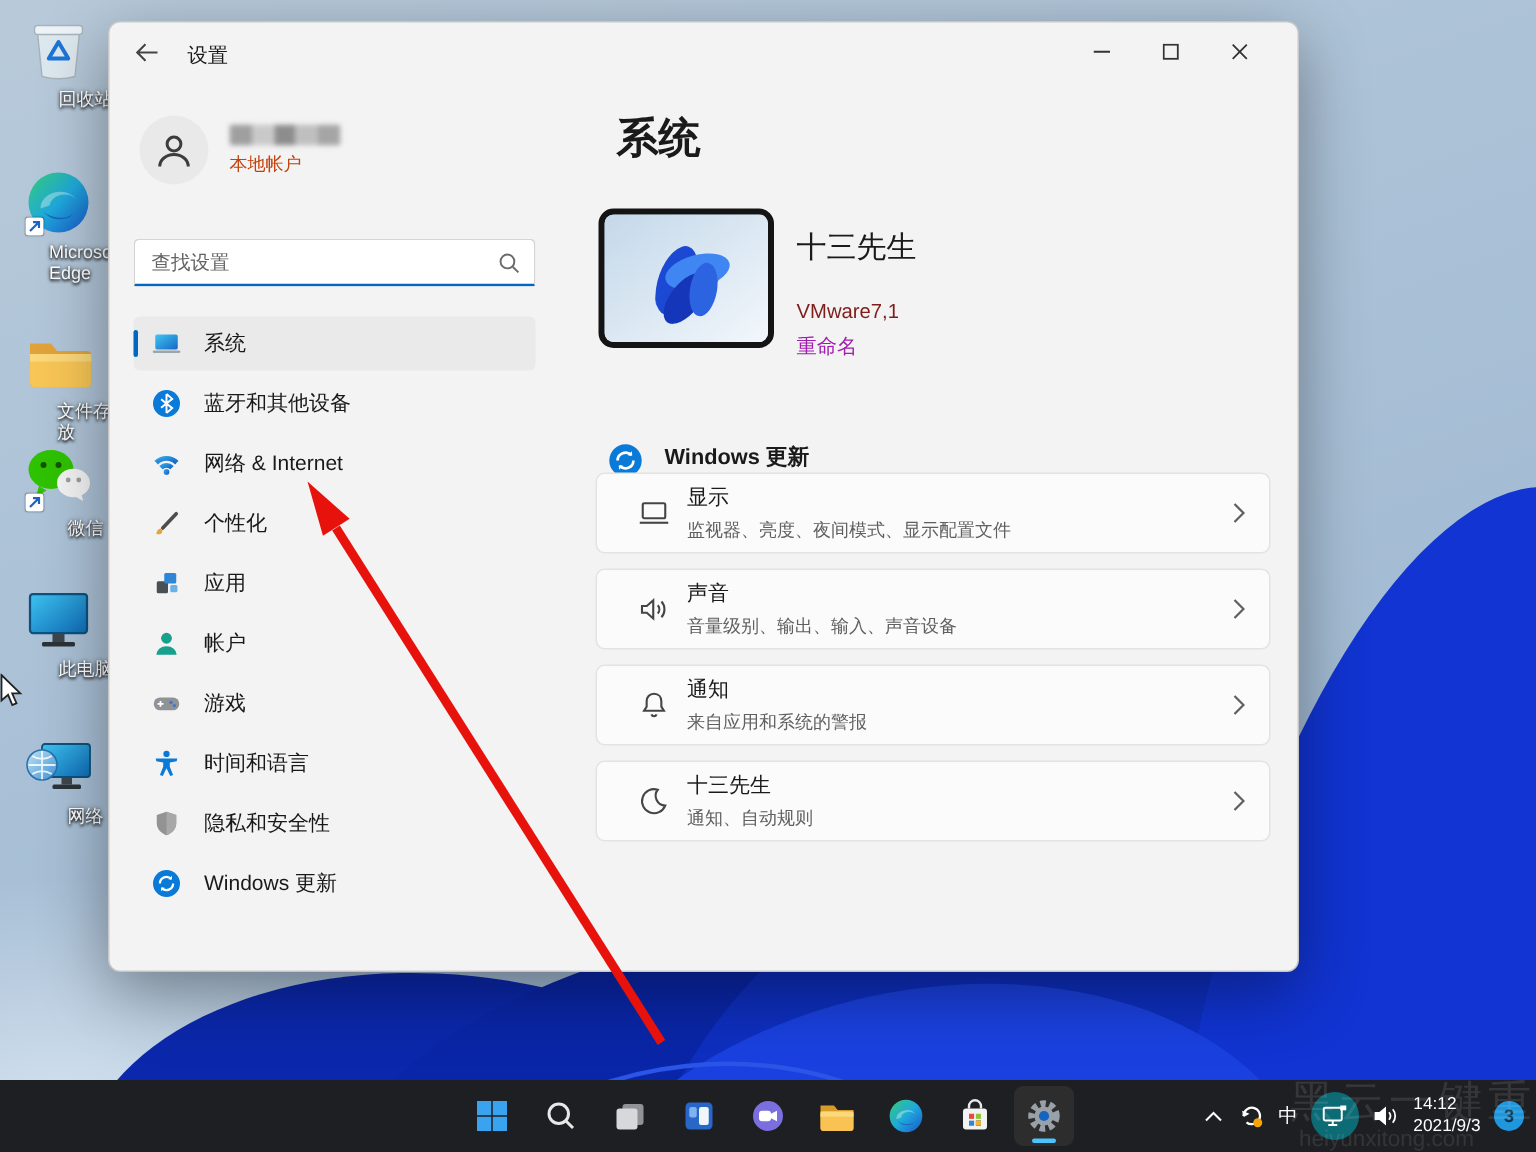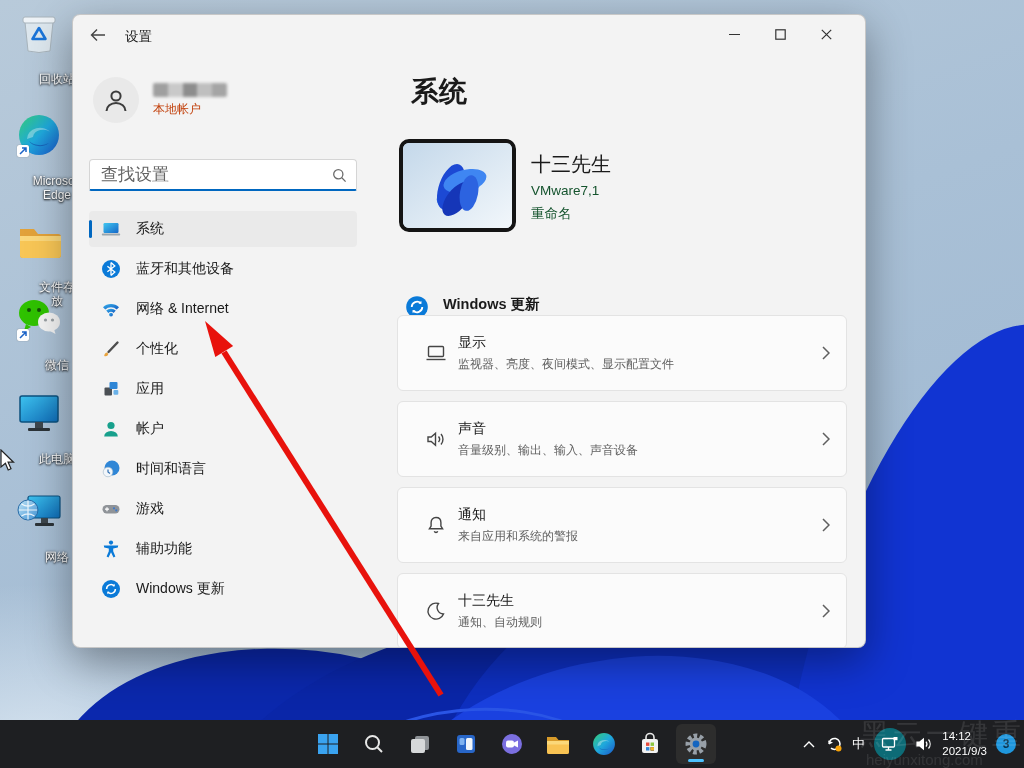--- a/index.html
+++ b/index.html
@@ -8,21 +8,21 @@
     radial-gradient(420px 260px at 4% 97%, rgba(225,236,246,.8), rgba(225,236,246,0) 62%),
     linear-gradient(160deg,#b8cada 0%,#a9c0d6 45%,#9cb6d0 100%); }
   svg { display:block; }
 
   
   .bloom { position:absolute; left:0; top:0; z-index:1; pointer-events:none; }
 
   
   .dicon { position:absolute; left:2px; width:74px; display:flex; flex-direction:column; align-items:center; z-index:2; cursor:default; }
   .dicon .ic { position:relative; width:46px; height:46px; display:flex; align-items:center; justify-content:center; }
-  .dicon .lbl { margin-top:17px; font-size:12px; line-height:1.15; color:#fff; text-align:center;
+  .dicon .lbl { margin-top:4px; font-size:12px; line-height:1.15; color:#fff; 
     text-shadow:0 1px 2px rgba(0,0,0,.9), 0 0 3px rgba(0,0,0,.65);padding-left:36px; }
   .sc-arrow { position:absolute; left:1px; bottom:1px; width:12px; height:12px; background:#fff; border-radius:2px;
     display:flex; align-items:center; justify-content:center; box-shadow:0 0 1px rgba(0,0,0,.5); }
 
   
   .win { position:absolute; left:72px; top:14px; width:794px; height:634px; background:#f3f3f3;
     border:1px solid rgba(0,0,0,.18); border-radius:8px; box-shadow:0 14px 44px rgba(0,0,0,.38);
     overflow:hidden; z-index:5; }
   .titlebar { position:absolute; top:0; left:0; right:16px; height:40px;text-decoration:underline; }
   .back-btn { position:absolute; left:10px; top:5px; width:30px; height:30px; border-radius:4px;
@@ -34,45 +34,45 @@
   
   .sidebar { position:absolute; left:16px; top:48px; width:268px; bottom:0; }
   .account { display:flex; align-items:center; gap:14px; height:46px; margin-top:14px; padding-left:4px; }
   .avatar { width:46px; height:46px; border-radius:50%; background:#e9e9e9; display:flex; align-items:center; justify-content:center; flex:0 0 auto; }
   .acct-name-blur { display:flex; gap:0; height:14px; width:74px; filter:blur(1.6px); overflow:hidden; border-radius:2px; }
   .acct-name-blur i { flex:1; }
   .acct-type { font-size:12px; color:#c2410c; margin-top:4px; }
   .search { position:relative; margin-top:36px; height:32px; background:#fff; border:1px solid #d5d5d5;
     border-bottom:2px solid #0067c0; border-radius:4px 4px 2px 2px; }
   .search input { width:100%; height:100%; border:none; outline:none; background:transparent;
-    font-size:17px; color:#3b82f6; padding:0 32px 0 11px; font-family:Liberation Serif, serif; }
+    font-size:13px; color:#3b82f6; padding:0 32px 0 11px; font-family:Liberation Serif, serif; }
   .search input::placeholder { color:#636363; opacity:1; }
   .search .mag { position:absolute; right:9px; top:8px; }
   .nav { margin-top:20px; }
   .nav-item { position:relative; display:flex; align-items:center; gap:15px; height:36px; margin-bottom:4px;
     padding:0 12px; border-radius:4px; font-size:14px; color:#191919; cursor:default; }
   .nav-item.selected { background:#eaeaea; }
   .nav-item.selected::before { content:''; position:absolute; left:0; top:9px; width:3px; height:18px; border-radius:2px; background:#0067c0; }
   .nav-item .nic { width:20px; height:20px; flex:0 0 auto; display:flex; align-items:center; justify-content:center; }
 
   
   .main { position:absolute; left:324px; top:40px; right:0; bottom:0; }
   .page-title { position:absolute; left:14px; top:18px; font-size:28px; font-weight:600; color:#1a1a1a; }
   .devthumb { position:absolute; left:2px; top:84px; width:117px; height:93px; border:4px solid #141414;
     border-radius:10px; overflow:hidden; background:#cfe0ef; }
   .devinfo { position:absolute; left:134px; top:96px; }
   .dev-name { font-size:20px; color:#1a1a1a; }
-  .dev-model { font-size:13.5px; color:#14532d; margin-top:5px; }
-  .dev-rename { font-size:13.5px; color:#14532d; margin-top:7px; cursor:pointer; }
+  .dev-model { font-size:13.5px; color:#7f1d1d; margin-top:22px; }
+  .dev-rename { font-size:13.5px; color:#a21caf; margin-top:7px; cursor:pointer; }
   .upd-row { position:absolute; left:8px; top:240px; display:flex; gap:14px; }
   .upd-texts .t1 { font-size:14.5px; font-weight:bold; color:#1a1a1a; }
   .upd-texts .t2 { font-size:12px; color:#1f1f1f; margin-top:5px; display:flex; align-items:center; gap:6px; }
   .upd-texts .dot { width:5px; height:5px; border-radius:50%; background:#0067c0; }
   .cards { position:absolute; left:0; right:18px; top:260px; }
-  .card { display:flex; align-items:center; height:76px; margin-bottom:10px; background:#fbfbfb;
+  .card { display:flex; align-items:center; height:54px; margin-bottom:10px; background:#fbfbfb;
     border:1px solid #e3e3e3; border-radius:6px; padding:0 16px 0 26px; cursor:default;justify-content:flex-end; }
   .card .cic { width:24px; height:24px; margin-right:10px; flex:0 0 auto; }
   .card .ct { font-size:14px; color:#1a1a1a; }
   .card .cs { font-size:12px; color:#606060; margin-top:4px; }
   .card .chev { margin-left:auto; }
 
   
   .taskbar { position:absolute; left:0; bottom:0; width:1024px; height:48px; background:#1e1f22; z-index:8; }
   .tb-center { position:absolute; left:50%; top:0; transform:translateX(-50%); height:48px; display:flex; align-items:center; gap:6px; }
   .tb-btn { position:relative; width:40px; height:40px; border-radius:6px; display:flex; align-items:center; justify-content:center; }
@@ -334,46 +334,45 @@
               <svg width="20" height="20" viewBox="0 0 20 20">
             <circle cx="10" cy="6.5" r="3.6" fill="#17a08c"></circle>
             <path d="M3.2 17.5 a6.8 5.6 0 0 1 13.6 0 z" fill="#17a08c"></path>
               </svg>
             </span>
           <span>帐户</span>
         </div>
         <div class="nav-item">
           <span class="nic">
               <svg width="20" height="20" viewBox="0 0 20 20">
-            <circle cx="11" cy="9" r="7.5" fill="#2f86d6"></circle>
-            <circle cx="7" cy="13" r="4.8" fill="#f2f6fa" stroke="#9db5c8" stroke-width="0.6"></circle>
-            <path d="M7 10.4 V13 l2 1.4" stroke="#2f6fb2" stroke-width="1.2" fill="none"></path>
-              </svg>
-            </span>
-          <span>时间和语言</span>
-        </div>
-        <div class="nav-item">
-          <span class="nic">
-              <svg width="20" height="20" viewBox="0 0 20 20">
             <rect x="1.5" y="6" width="17" height="8.5" rx="4.2" fill="#8f9398"></rect>
             <path d="M6 8.3 v3.9 M4 10.2 h4" stroke="#fff" stroke-width="1.2"></path>
             <circle cx="13" cy="9.3" r="1.1" fill="#3e78c8"></circle>
                 <circle cx="15.3" cy="11.4" r="1.1" fill="#3e78c8"></circle>
               </svg>
             </span>
           <span>游戏</span>
         </div>
         <div class="nav-item">
           <span class="nic">
               <svg width="20" height="20" viewBox="0 0 20 20" fill="#0a7ad8">
             <circle cx="10" cy="3.6" r="2.1"></circle>
             <path d="M2.8 6.6 h14.4 l-0.4 1.9 -4.6 0.9 v2.8 l2.2 5.4 -1.9 0.8 -2.5 -5.2 -2.5 5.2 -1.9 -0.8 2.2 -5.4 V9.4 L3.2 8.5 z"></path>
               </svg>
             </span>
-          <span>辅助功能</span>
+          <span>时间和语言</span>
+        </div>
+        <div class="nav-item">
+          <span class="nic">
+              <svg width="20" height="20" viewBox="0 0 20 20">
+            <path d="M10 2.2 l6.5 2.2 v5.2 c0 4.2 -2.8 6.7 -6.5 8.2 c-3.7 -1.5 -6.5 -4 -6.5 -8.2 V4.4 z" fill="#939393"></path>
+            <path d="M10 2.2 l6.5 2.2 v5.2 c0 4.2 -2.8 6.7 -6.5 8.2 z" fill="#a8a8a8"></path>
+              </svg>
+            </span>
+          <span>隐私和安全性</span>
         </div>
         <div class="nav-item">
           <span class="nic">
               <svg width="20" height="20" viewBox="0 0 20 20">
             <circle cx="10" cy="10" r="9" fill="#0a7ad8"></circle>
             <path d="M5.6 10 a4.4 4.4 0 0 1 7.6 -3 M14.4 10 a4.4 4.4 0 0 1 -7.6 3" stroke="#fff" stroke-width="1.5" fill="none"></path>
             <path d="M13.6 4.8 l0.1 2.6 -2.5 -0.3 z M6.4 15.2 l-0.1 -2.6 2.5 0.3 z" fill="#fff"></path>
               </svg>
             </span>
           <span>Windows 更新</span>

